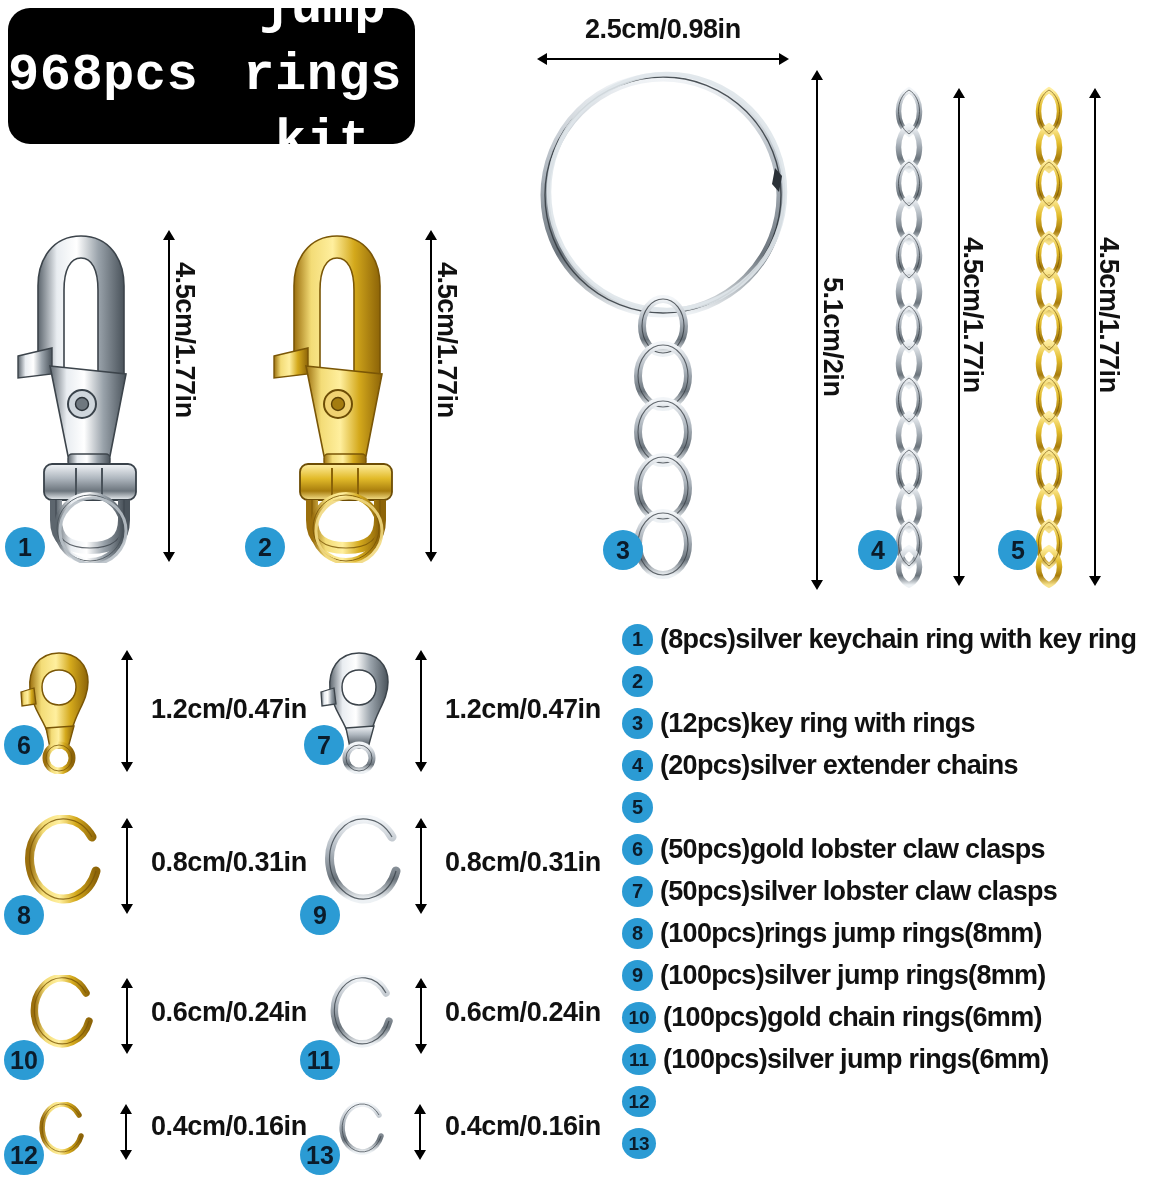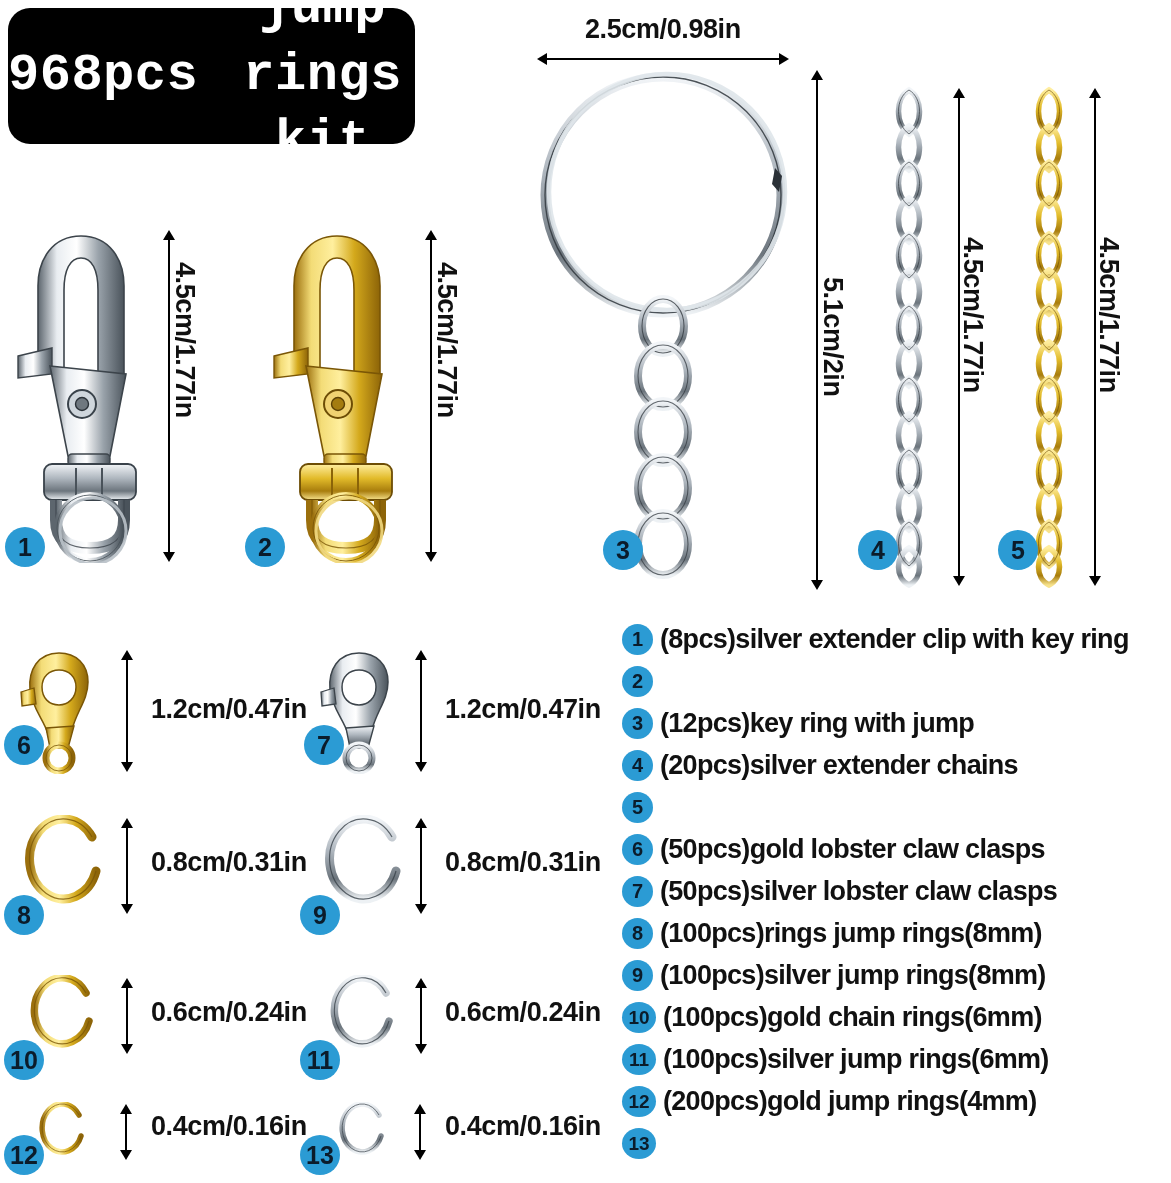--- a/index.html
+++ b/index.html
@@ -392,28 +392,28 @@
   <div class="ln"></div>
     <div class="ar t"></div>
     <div class="ar b"></div>
 </div>
 <div class="abs dim" style="left:445px;top:1111px;">0.4cm/0.16in</div>
 <div class="abs badge lg" style="left:300px;top:1135px;">13</div>
 
 <div id="legend" class="abs">
     <div class="leg-row">
       <div class="badge leg">1</div>
-      <div class="leg-txt">(8pcs)silver extender clip with key ring</div>
+      <div class="leg-txt">(8pcs)silver keychain ring with key ring</div>
     </div>
     <div class="leg-row">
       <div class="badge leg">2</div>
     </div>
     <div class="leg-row">
       <div class="badge leg">3</div>
-      <div class="leg-txt">(12pcs)key ring with jump</div>
+      <div class="leg-txt">(12pcs)key ring with rings</div>
     </div>
     <div class="leg-row">
       <div class="badge leg">4</div>
       <div class="leg-txt">(20pcs)silver extender chains</div>
     </div>
     <div class="leg-row">
       <div class="badge leg">5</div>
     </div>
     <div class="leg-row">
       <div class="badge leg">6</div>
@@ -434,18 +434,17 @@
     <div class="leg-row">
       <div class="badge leg wide">10</div>
       <div class="leg-txt">(100pcs)gold chain rings(6mm)</div>
     </div>
     <div class="leg-row">
       <div class="badge leg wide">11</div>
       <div class="leg-txt">(100pcs)silver jump rings(6mm)</div>
     </div>
     <div class="leg-row">
       <div class="badge leg wide">12</div>
-      <div class="leg-txt">(200pcs)gold jump rings(4mm)</div>
     </div>
     <div class="leg-row">
       <div class="badge leg wide">13</div>
     </div>
   </div>
 
 </body></html>

